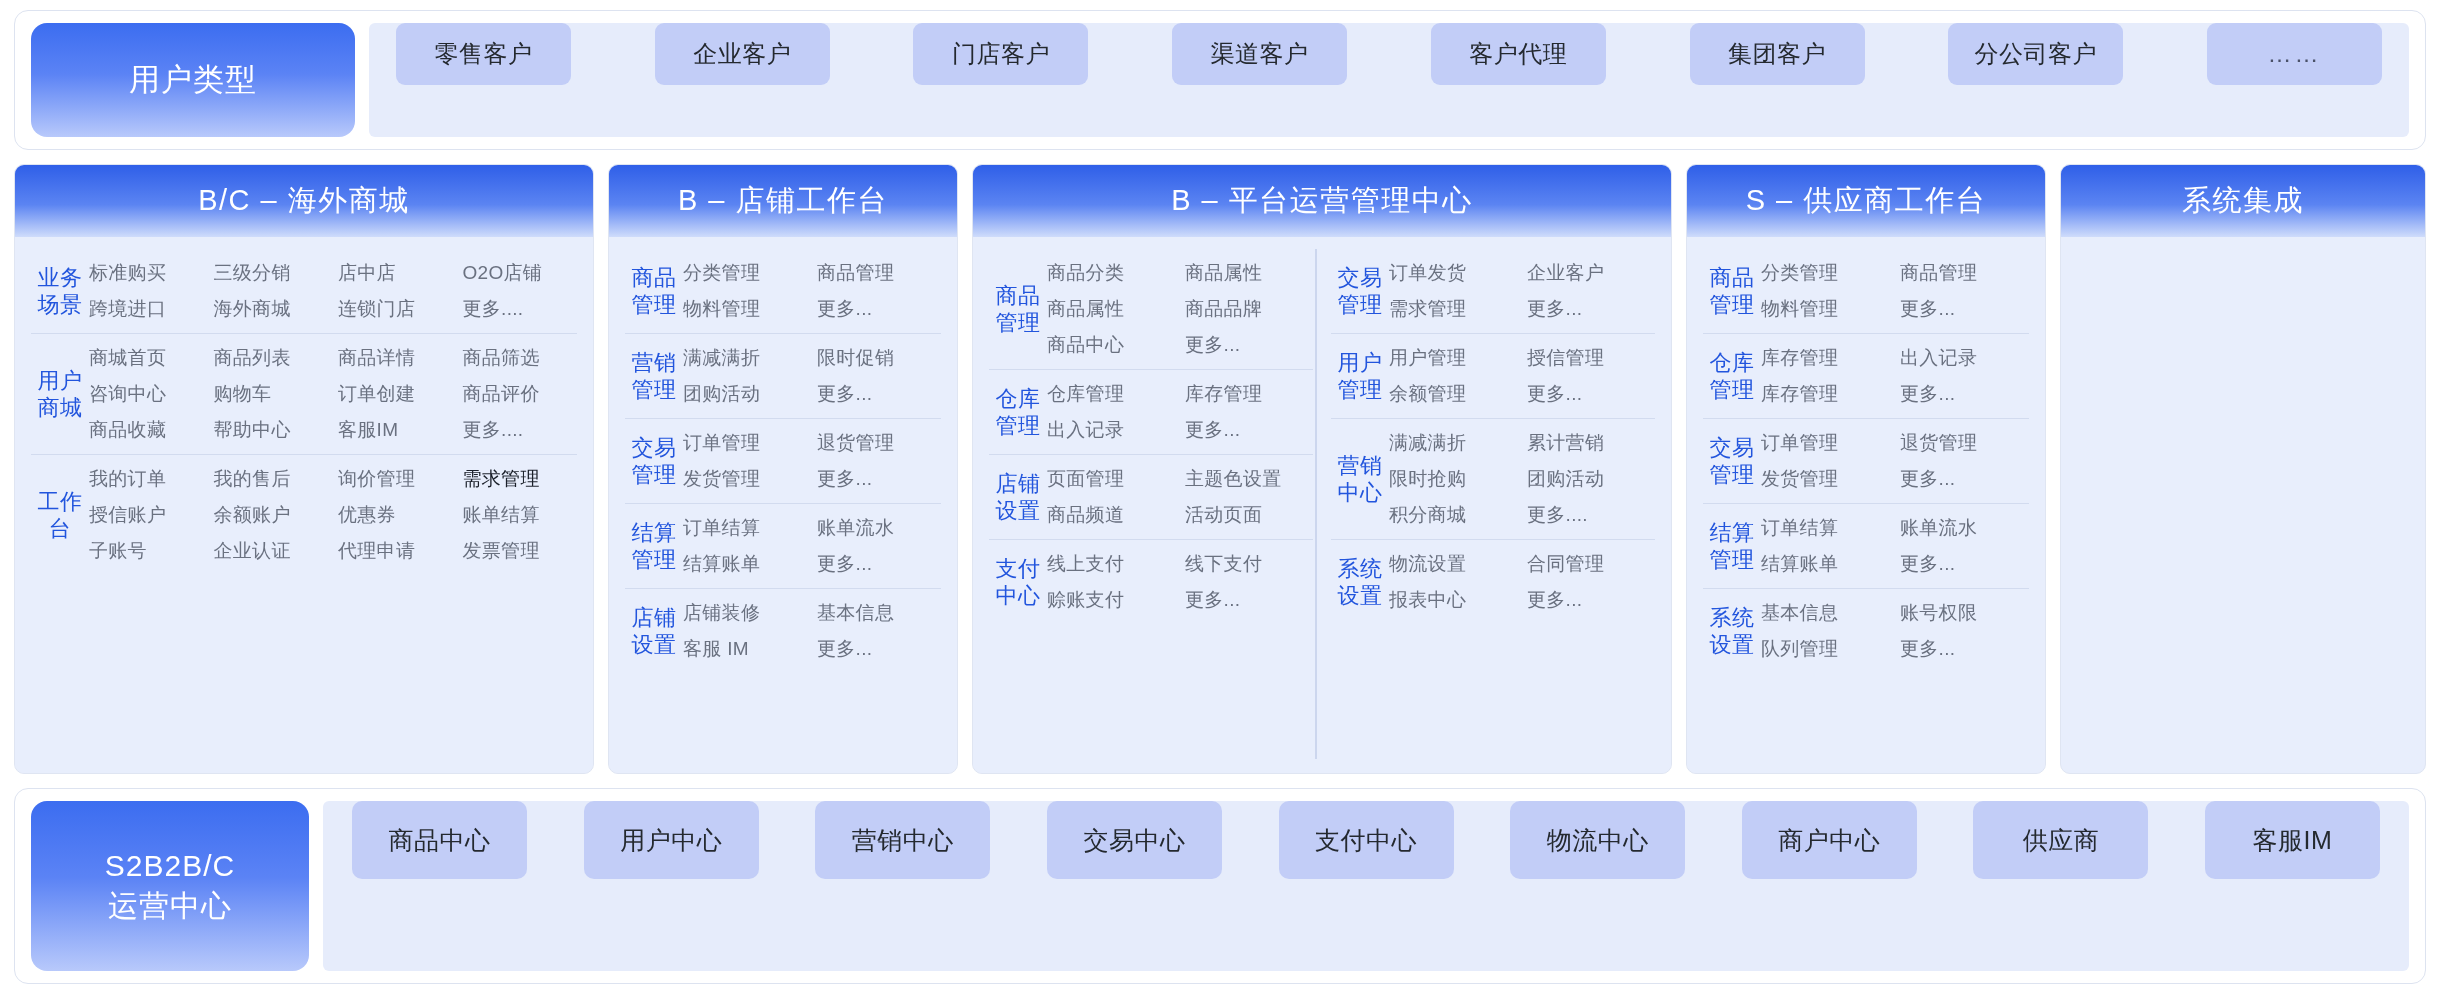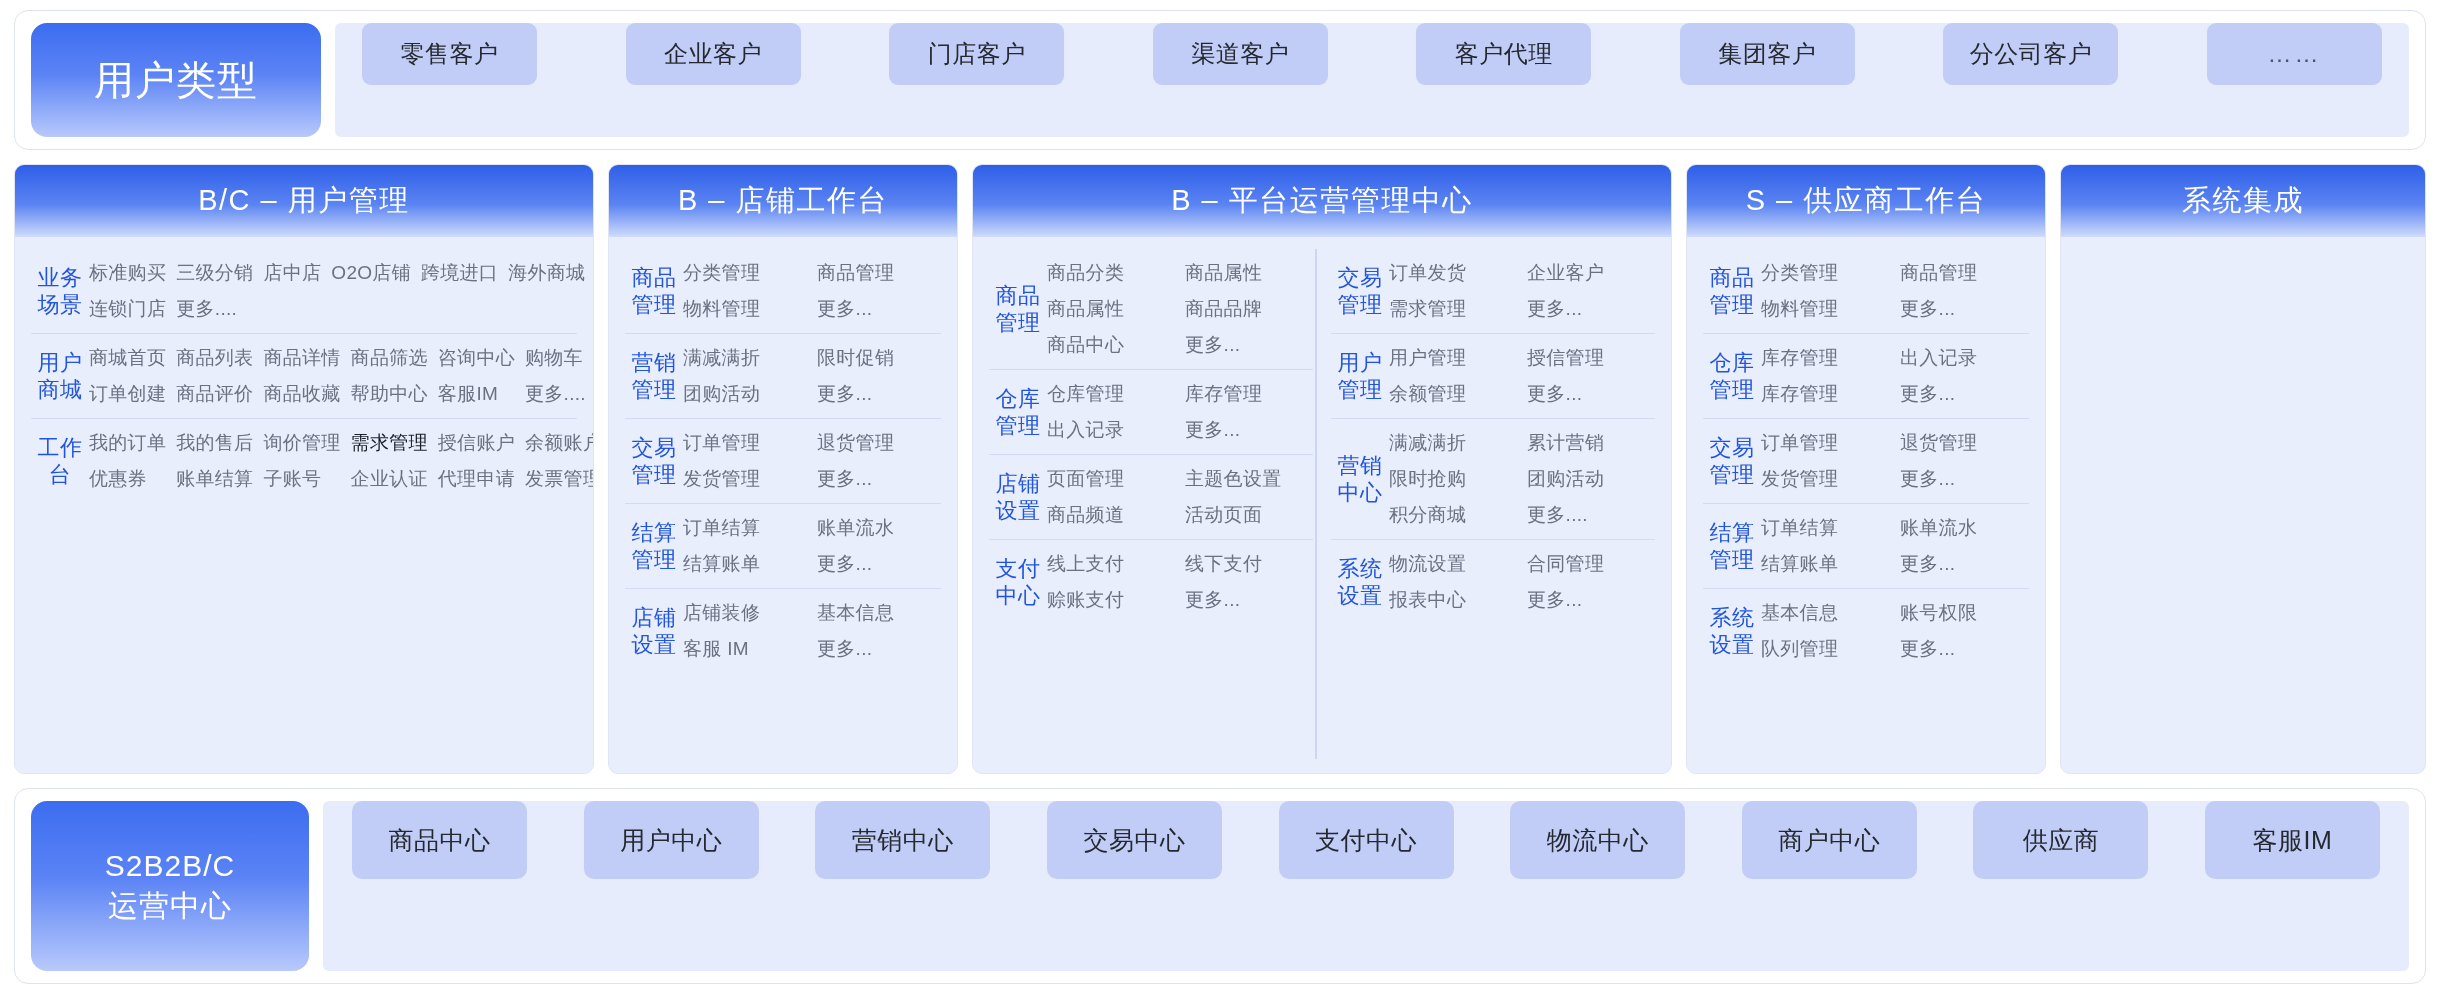--- a/index.html
+++ b/index.html
@@ -25,27 +25,27 @@
   }
 
   
   .topbar {
     height: 140px;
     display: flex; align-items: stretch;
     padding: 12px 16px;
     gap: 14px;
   }
   .big-tile {
-    width: 290px;
+    width: 324px;
     border-radius: 16px;
     background: linear-gradient(180deg,#3c6df0 0%,#5b83f5 45%,#b8c9fb 100%);
     color: #ffffff;
     display: flex; align-items: center; justify-content: center;
     text-align: center;
-    font-size: 40px;
+    font-size: 31px;
     letter-spacing: 1px;
     line-height: 1.35;
     flex: 0 0 auto;
   }
   .chips-strip {
     flex: 1 1 auto;
     background: #e6ecfb;
     border-radius: 6px;
     display: flex; 
     padding: 0 18px;
@@ -128,21 +128,21 @@
     text-align: center;
     white-space: pre-line;
     letter-spacing: 0.5px;
   }
   .g-items {
     flex: 1 1 auto;
     display: grid;
     gap: 6px 10px;
     min-width: 0;
   }
-  .g-items.c4 { grid-template-columns: repeat(6, 1fr); }
+  .g-items.c4 { grid-template-columns: repeat(4, 1fr); }
   .g-items.c2 { grid-template-columns: repeat(2, 1fr); }
   .g-item {
     color: #6a7180;
     font-size: 19px;
     line-height: 30px;
     white-space: nowrap;
     letter-spacing: 0.3px;
   }
   .g-item.strong { color: #1a1f29; }
   .g-item.more { color: #6a7180; }
@@ -217,21 +217,21 @@
       <div class="chip dots">
           <span>……</span>
         </div>
     </div>
   </div>
 
   <div class="middle">
 
     <div class="col col-c1">
       <div class="col-head">
-        <span>B/C – 用户管理</span>
+        <span>B/C – 海外商城</span>
       </div>
       <div class="col-body">
         <div class="pane">
 
           <div class="group">
             <div class="g-label">业务
 场景</div>
             <div class="g-items c4">
               <div class="g-item">标准购买</div>
               <div class="g-item">三级分销</div>

